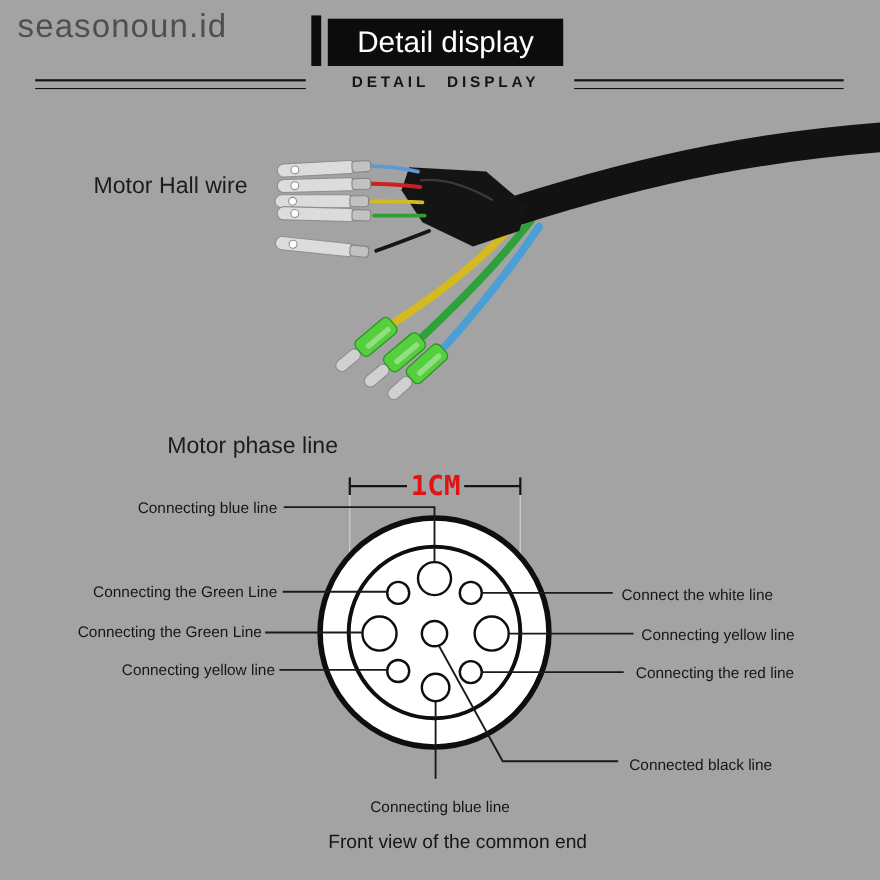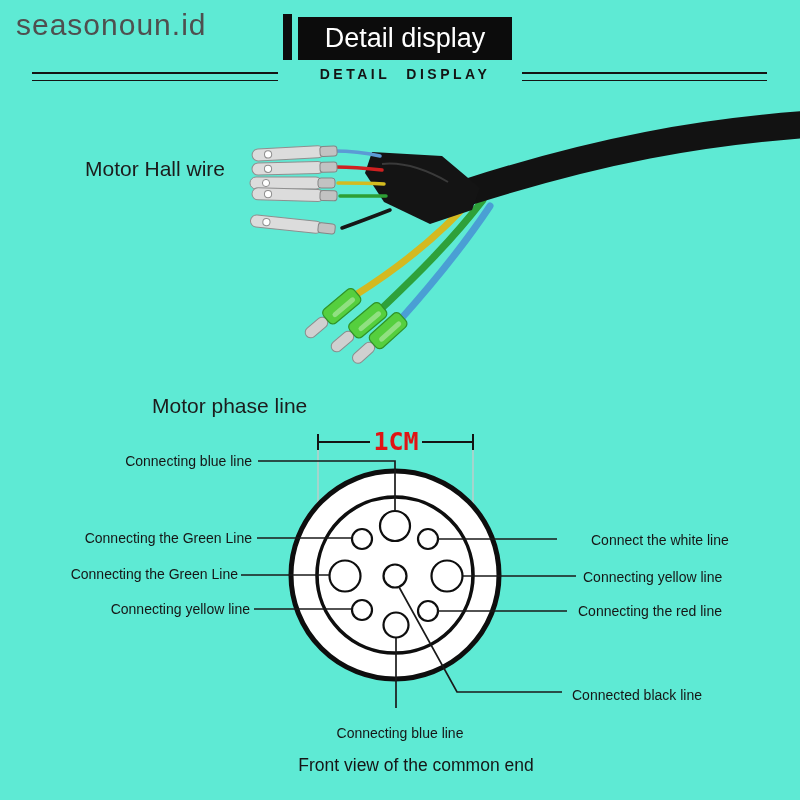--- a/index.html
+++ b/index.html
@@ -1,18 +1,18 @@
 <!DOCTYPE html>
 <html><head>
 <meta charset="utf-8">
 <style>
   html,body{margin:0;padding:0;background:#fff;width:800px;height:800px;overflow:hidden;
     font-family:"Liberation Sans", sans-serif;}
   .abs{position:absolute;}
-  #stage{position:relative;width:800px;height:800px;background:#5eead4;}
+  #stage{position:relative;width:800px;height:800px;background:#a3a3a3;}
 
   
   .watermark{left:16px;top:8px;font-size:30px;letter-spacing:1px;color:#4f4f4f;}
 
   
   .dbl-line{height:6px;border-top:2.6px solid #141414;border-bottom:1.7px solid #141414;}
   .dbl-left{left:32px;top:72px;width:246px;}
   .dbl-right{left:522px;top:72px;width:245px;}
   .banner-bar{left:283px;top:14px;width:9px;height:46px;background:#0c0c0c;}
   .banner-box{left:298px;top:17px;width:214px;height:43px;background:#0c0c0c;color:#fff;
@@ -24,21 +24,21 @@
   .photo-label{font-size:21px;color:#1c1c1c;}
   .lbl-hall{left:85px;top:157px;}
   .lbl-phase{left:152px;top:358px;margin-top:36px;}
 
   
   .dlabel{font-size:14px;color:#161616;white-space:nowrap;line-height:18px;}
   .d-top    {right:548px;top:452px;text-align:right;}
   .d-left1  {right:548px;top:529px;text-align:right;}
   .d-left2  {right:562px;top:565px;text-align:right;}
   .d-left3  {right:550px;top:600px;text-align:right;}
-  .d-right1 {left:565px;top:531px;margin-left:26px;}
+  .d-right1 {left:565px;top:531px;}
   .d-right2 {left:583px;top:568px;}
   .d-right3 {left:578px;top:602px;}
   .d-center {left:572px;top:686px;}
   .d-bottom {left:0;top:724px;width:800px;text-align:center;}
   .d-caption{left:16px;top:755px;width:800px;text-align:center;font-size:17.5px;color:#161616;}
 
   svg{position:absolute;display:block;}
 </style>
 </head>
 <body>

